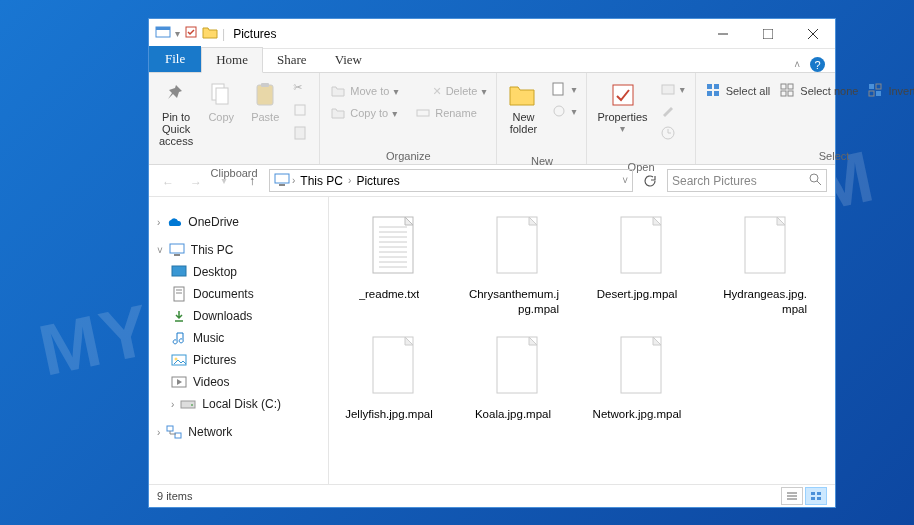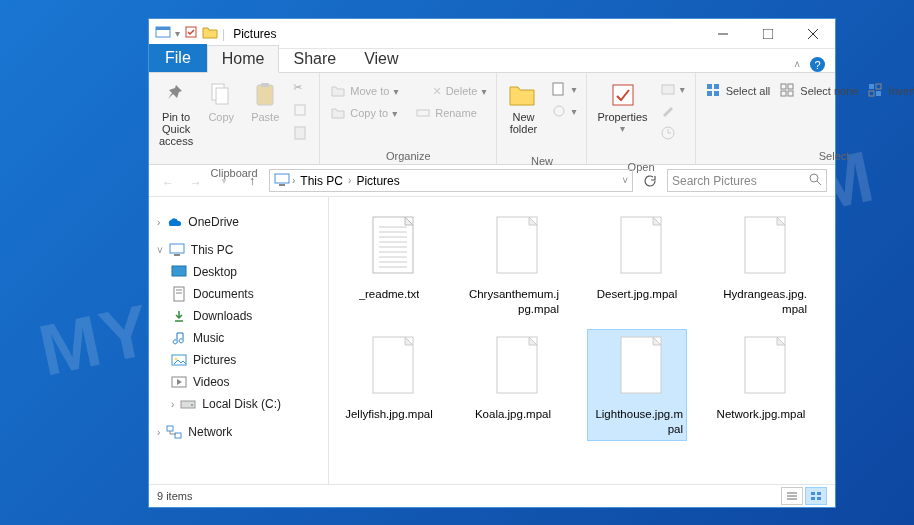--- a/index.html
+++ b/index.html
@@ -54,23 +54,24 @@
 .tabs {
   display: flex;
   background: #fff;
   border-bottom: 1px solid #dadada;
   height: 24px;
   align-items: flex-end;
   padding-left: 0;
 }
 .tab {
   padding: 4px 14px;
-  font-size: 16px;
+  font-size: 13px;
   color: #333;
   cursor: pointer;
+  font-family: Liberation Serif, serif;
 }
 .tab.file {
   background: #1979ca;
   color: #fff;
   padding: 5px 16px;
 }
 .tab.active {
   background: #f5f5f5;
   border: 1px solid #dadada;
   border-bottom: 1px solid #f5f5f5;
@@ -661,27 +662,20 @@
             </svg></div>
           <div class="file-name">Jellyfish.jpg.mpal</div>
         </div>
         <div class="file-item">
           <div class="file-icon"><svg width="52" height="64">
               <rect x="6" y="4" width="40" height="56" fill="#fff" stroke="#ccc"></rect>
               <path d="M38 4 l8 8 h-8 z" fill="#eee" stroke="#ccc"></path>
             </svg></div>
           <div class="file-name">Koala.jpg.mpal</div>
         </div>
-        <div class="file-item selected">
-          <div class="file-icon"><svg width="52" height="64">
-              <rect x="6" y="4" width="40" height="56" fill="#fff" stroke="#ccc"></rect>
-              <path d="M38 4 l8 8 h-8 z" fill="#eee" stroke="#ccc"></path>
-            </svg></div>
-          <div class="file-name">Lighthouse.jpg.mpal</div>
-        </div>
         <div class="file-item">
           <div class="file-icon"><svg width="52" height="64">
               <rect x="6" y="4" width="40" height="56" fill="#fff" stroke="#ccc"></rect>
               <path d="M38 4 l8 8 h-8 z" fill="#eee" stroke="#ccc"></path>
             </svg></div>
           <div class="file-name">Network.jpg.mpal</div>
         </div>
       </div>
   </div>
 

